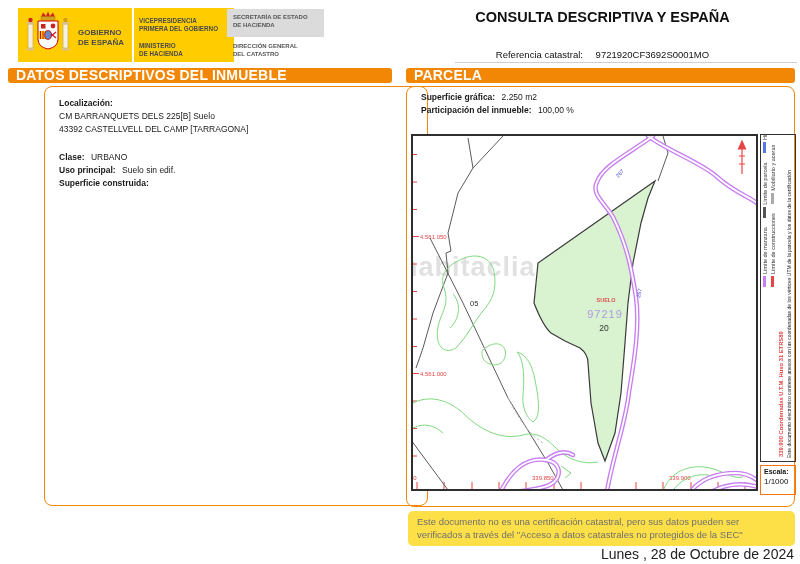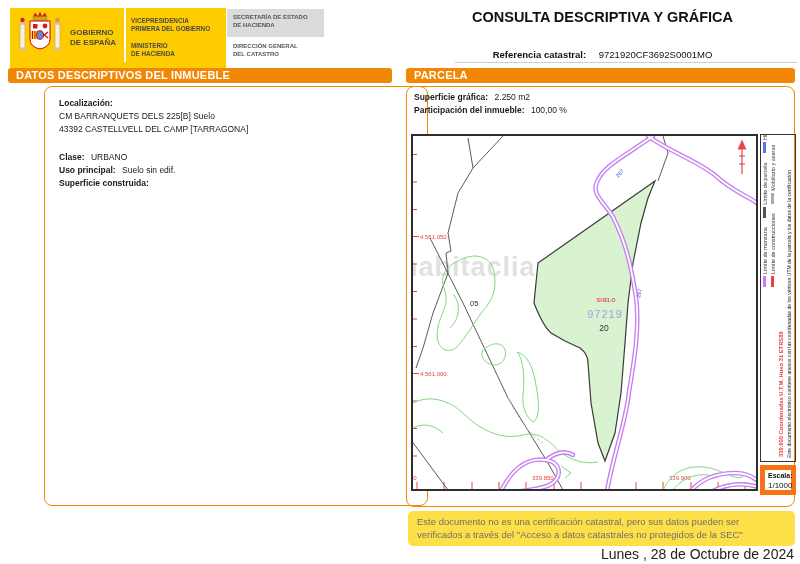--- a/index.html
+++ b/index.html
@@ -2,51 +2,51 @@
 <html><head>
 <meta charset="utf-8">
 <style>
   html,body{margin:0;padding:0;background:#fff;}
   .page{position:relative;width:800px;height:564px;background:#fff;overflow:hidden;
         font-family:"Liberation Sans",sans-serif;color:#1a1a1a;}
   .abs{position:absolute;}
   .pre{white-space:pre-line;}
 
   
-  .gov-yellow{left:10px;top:8px;width:216px;height:60px;background:#FFCC00;}
+  .gov-yellow{left:18px;top:8px;width:216px;height:54px;background:#FFCC00;}
   .coa{position:absolute;left:7px;top:3px;}
   .gob-txt{position:absolute;left:60px;top:20px;font-size:8px;font-weight:bold;color:#4a4a4a;line-height:10px;}
   .gov-div{position:absolute;left:114px;top:0;width:2px;height:54px;background:#fff;}
   .vice-txt{position:absolute;left:121px;top:9px;font-size:6.3px;font-weight:bold;color:#4a4a4a;line-height:8px;}
   .min-txt{position:absolute;left:121px;top:34px;font-size:6.3px;font-weight:bold;color:#4a4a4a;line-height:8px;}
   .gray-box{left:227px;top:9px;width:97px;height:28px;background:#DBDBDB;padding:4px 6px;box-sizing:border-box;
             font-size:6px;font-weight:bold;color:#555;line-height:8px;}
   .dir-txt{left:233px;top:42px;font-size:6px;font-weight:bold;color:#555;line-height:8px;}
 
   
   .title{left:408px;top:8px;width:389px;text-align:center;font-weight:bold;font-size:14.5px;line-height:18px;color:#111;}
   .refrow{left:408px;top:49px;width:389px;text-align:center;font-size:9.5px;color:#111;}
-  .refrow .flabel{font-weight:bold;}
+  .refrow .flabel{font-weight:normal;}
   .refrow .fval{margin-left:10px;}
   .hrule{left:455px;top:62px;width:342px;height:0;border-top:1px solid #cfcfcf;}
 
   
-  .bar{height:15px;background:#F28705;border-radius:3px;color:#fff;font-weight:bold;font-size:11px;
+  .bar{height:15px;background:#F28705;border-radius:3px;color:#fff;font-weight:bold;font-size:14px;
        line-height:15px;padding-left:8px;box-sizing:border-box;letter-spacing:.2px;}
   .bar-datos{left:8px;top:68px;width:384px;}
   .bar-parcela{left:406px;top:68px;width:389px;}
   .body-datos{left:8px;top:86px;width:384px;height:420px;border:1.5px solid #F28705;border-radius:8px;
               box-sizing:border-box;padding:10px 14px;font-size:8.5px;margin-left:36px;}
   .body-parcela{left:406px;top:86px;width:389px;height:421px;border:1.5px solid #F28705;border-radius:8px;
                 box-sizing:border-box;}
   .frow{line-height:13px;}
   .flabel{font-weight:bold;}
   .fval{margin-left:4px;}
   .spacer{height:15px;}
-  .parcela-fields{position:absolute;left:7px;top:4px;font-size:8.5px;}
+  .parcela-fields{position:absolute;left:14px;top:4px;font-size:8.5px;}
 
   
   .map{position:absolute;left:4px;top:47px;width:347px;height:357px;border:2px solid #2e2e2e;
        box-sizing:border-box;overflow:hidden;background:#fff;}
   .map svg{position:absolute;left:0;top:0;font-family:"Liberation Sans",sans-serif;}
   .wm{position:absolute;left:-12px;top:116px;font-size:27px;font-weight:bold;color:#c9c9c9;opacity:.55;letter-spacing:1px;}
 
   
   .lstrip{position:absolute;left:353px;top:47px;width:36px;height:328px;border:1px solid #333;
           box-sizing:border-box;overflow:hidden;}
@@ -55,21 +55,21 @@
   .col1{left:1px;top:4px;height:150px;}
   .col2{left:9px;top:4px;height:150px;}
   .colred{left:17px;top:150px;height:172px;color:#E64545;font-size:5.8px;font-weight:bold;}
   .colblk{left:25px;top:3px;height:320px;font-size:5px;color:#222;}
   .lg{display:inline-block;width:3px;height:11px;margin:2px 1px;}
   .gp{display:inline-block;height:6px;width:1px;}
   .c-manzana{background:#C77EF2;}.c-parcela{background:#555555;}.c-hidro{background:#5577EE;}
   .c-constr{background:#E64545;}.c-mobil{background:#AAAAAA;}.c-verde{background:#7FD97F;}
 
   
-  .scalebox{position:absolute;left:353px;top:378px;width:36px;height:30px;border:5px solid #f97316;
+  .scalebox{position:absolute;left:353px;top:378px;width:36px;height:30px;border:1px solid #f97316;
             box-sizing:border-box;padding:2px 3px;font-size:7px;font-weight:bold;color:#111;}
   .scaleval{font-size:8px;font-weight:normal;margin-top:2px;}
 
   
   .note{left:408px;top:511px;width:387px;background:#fde047;border-radius:5px;padding:5px 9px;
         box-sizing:border-box;font-size:9.5px;color:#6f6f6f;line-height:12.5px;}
   .date{top:546px;right:6px;font-size:14px;color:#222;}
 </style>
 </head>
 <body>
@@ -105,21 +105,21 @@
 PRIMERA DEL GOBIERNO</div>
     <div class="min-txt pre">MINISTERIO
 DE HACIENDA</div>
   </div>
   <div class="abs gray-box pre">SECRETARÍA DE ESTADO
 DE HACIENDA</div>
   <div class="abs dir-txt pre">DIRECCIÓN GENERAL
 DEL CATASTRO</div>
 
   <div class="abs title">
-    <div>CONSULTA DESCRIPTIVA Y GRÁFICA</div>
+    <div>CONSULTA DESCRIPTIVA Y ESPAÑA</div>
   </div>
   <div class="abs refrow">
     <span class="flabel">Referencia catastral:</span>
     <span class="fval">9721920CF3692S0001MO</span>
   </div>
   <div class="abs hrule"></div>
 
   <div class="abs bar bar-datos">DATOS DESCRIPTIVOS DEL INMUEBLE</div>
   <div class="abs body-datos">
     <div class="frow flabel">Localización:</div>

